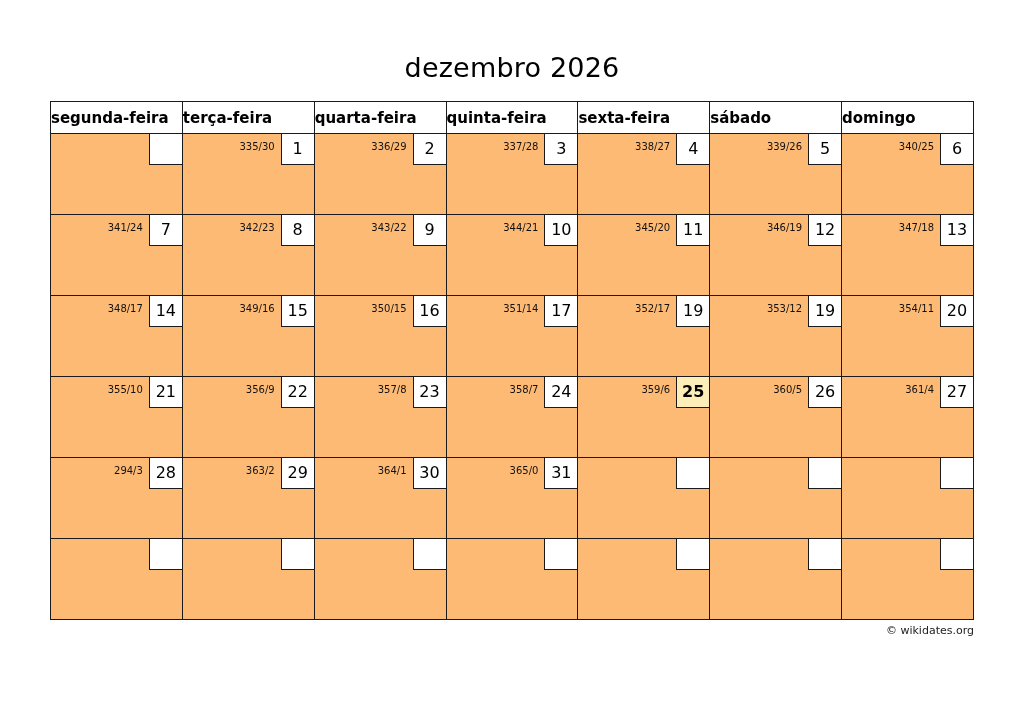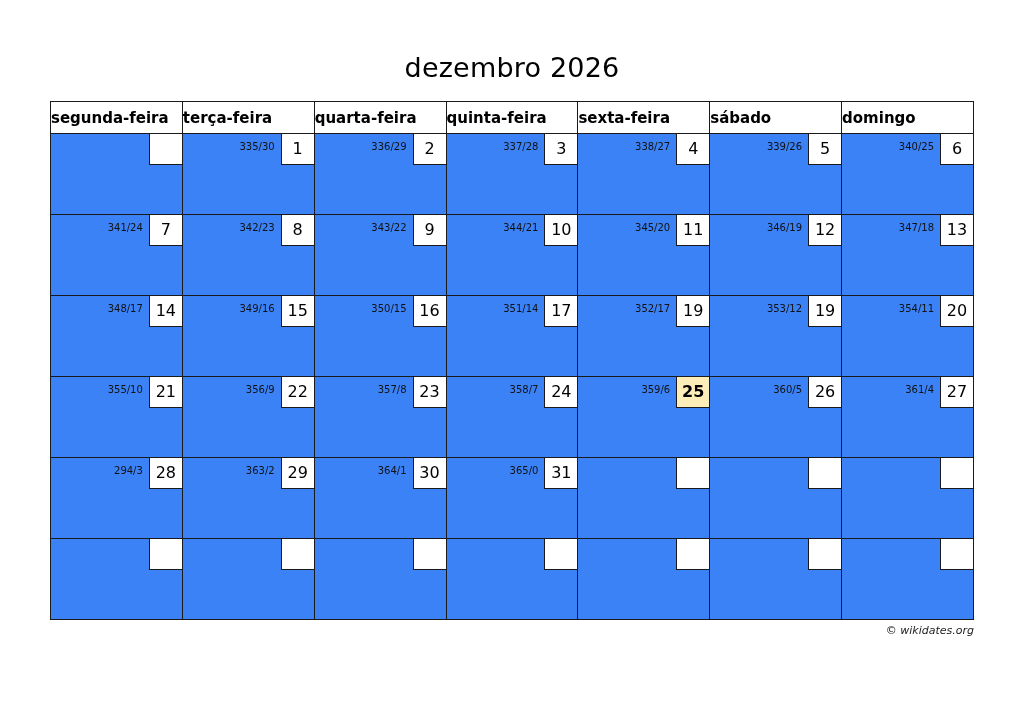--- a/index.html
+++ b/index.html
@@ -50,21 +50,21 @@
     font-size: 15px;
     font-weight: bold;
     text-align: left;
     vertical-align: middle;
     background: #ffffff;
   }
   tbody td {
     height: 80px;
     vertical-align: top;
     position: relative;
-    background: #3b82f6;
+    background: #fdba74;
   }
   .cell-inner {
     position: relative;
     height: 100%;
     width: 100%;
   }
   .daynum {
     position: absolute;
     right: 0;
     top: 0;
@@ -91,21 +91,20 @@
     text-align: right;
     white-space: nowrap;
   }
   .credit {
     position: absolute;
     right: 50px;
     top: 624px;
     font-size: 11px;
     color: #222222;
     text-align: right;
-    font-style: italic;
   }
 </style>
 </head>
 <body>
 
 <div class="page">
 
   <div class="title">dezembro 2026</div>
 
   <table class="calendar">

